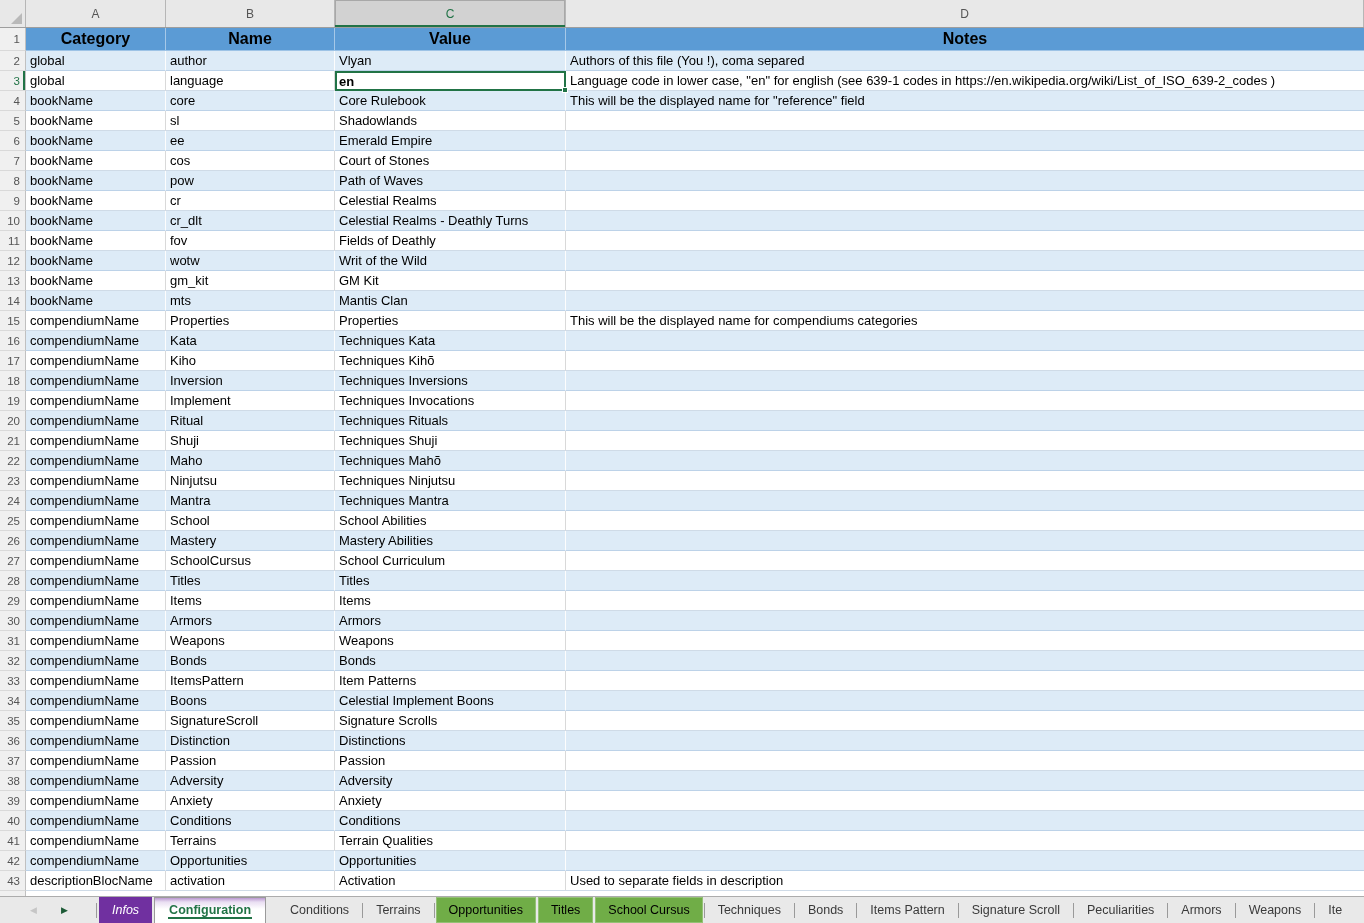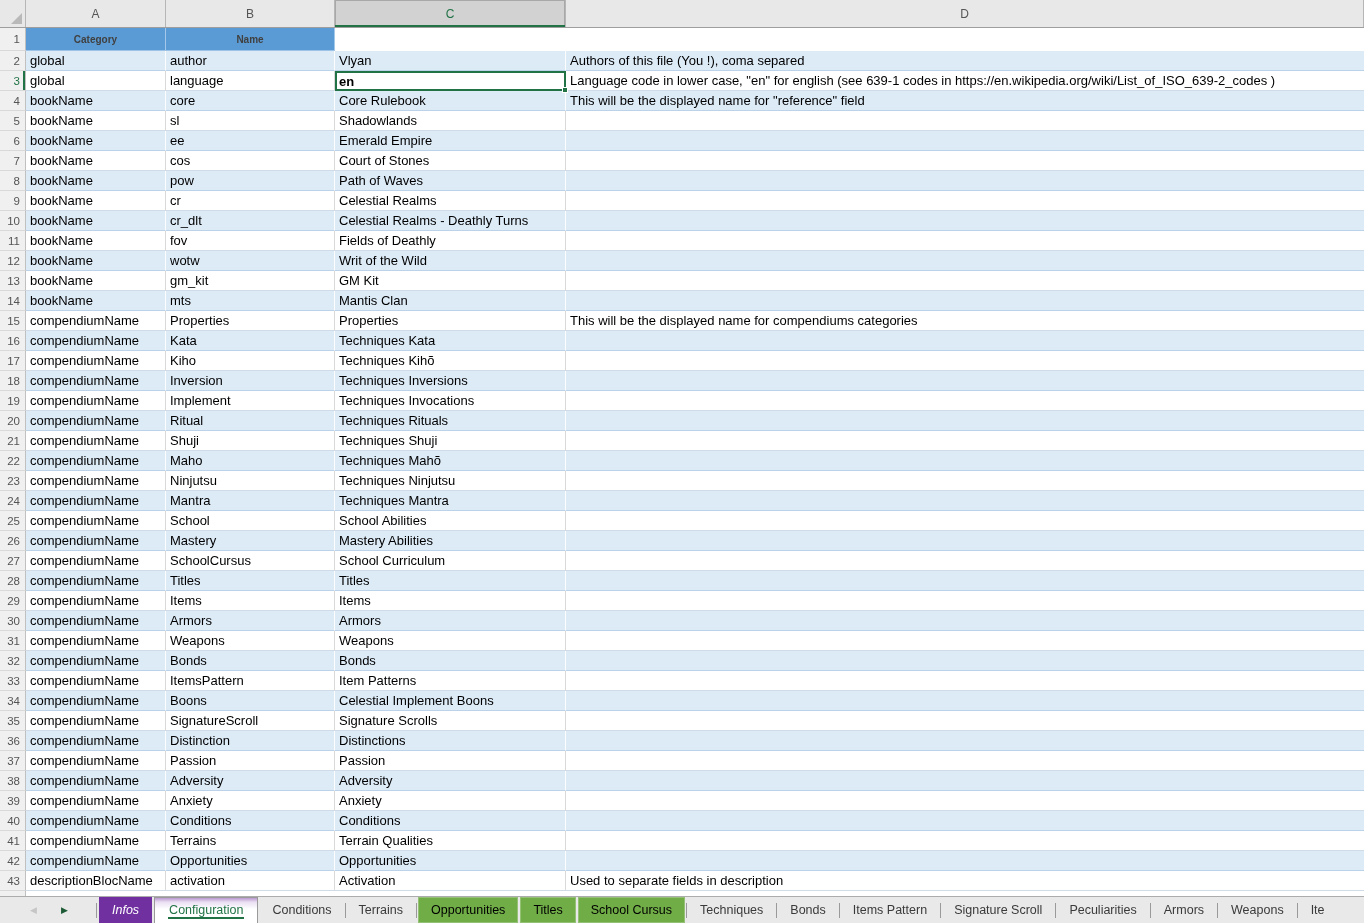--- a/index.html
+++ b/index.html
@@ -27,21 +27,21 @@
     display:flex; align-items:center; justify-content:flex-end; padding-right:5px;
     border-right:1px solid #c0c0c0; border-bottom:1px solid #d9d9d9; }
   .row.active-row .rownum { color:#217346; box-shadow: inset -2px 0 0 #217346; }
   .cell { display:flex; align-items:center; padding:0 4px; font-size:13px; color:#000;
     white-space:nowrap; overflow:hidden; border-right:1px solid #d9d9d9; border-bottom:1px solid #cfdbe7; }
   .cell.col-d { border-right:none; }
   .row.stripe .cell { background:#ddebf7; border-right-color:#fdfdfd; border-bottom-color:#bcd2e8; }
 
   .row.header-row { height:23px; }
   .row.header-row .rownum { font-size:11.5px; }
-  .row.header-row .cell { background:#5b9bd5; font-weight:bold; font-size:10px; color:#404040;
+  .row.header-row .cell { background:#5b9bd5; font-weight:bold; font-size:16px; color:#000000;
     justify-content:center; border-right:1px solid rgba(255,255,255,.45); border-bottom:1px solid #9dc3e6; }
   .row.header-row .cell.col-d { border-right:none; }
 
   .cell.selcell { border:2px solid #217346 !important; background:#fff !important; padding:0 2px;
     position:relative; z-index:3; overflow:visible;font-weight:bold; }
   .cell.selcell .handle { position:absolute; right:-4px; bottom:-4px; width:6px; height:6px;
     background:#217346; border:1px solid #fff; }
 
   .partial-strip { height:5px; display:flex; flex:none; }
   .partial-strip .stub { width:26px; flex:none; background:#f0f0f0; border-right:1px solid #c0c0c0; }
@@ -53,21 +53,21 @@
   .navs { width:96px; flex:none; display:flex; align-items:center; padding-left:30px; gap:24px; }
   .nav-arrow { font-size:9px; line-height:1; cursor:pointer; }
   .nav-arrow.left { color:#c6c6c6; }
   .nav-arrow.right { color:#1c5a36; }
   .sep { width:1px; height:15px; background:#9a9a9a; align-self:center; flex:none; }
   .tab { display:flex; align-items:center; padding:0 13px; font-size:12.5px; color:#3a3a3a;
     cursor:pointer; white-space:nowrap; flex:none; }
   .tab.purple { background:#7030a0; color:#fff; margin:0 2px;font-style:italic; }
   .tab.green  { background:#70ad47; color:#000; margin:0 1px; box-shadow: inset 0 0 0 1px rgba(255,255,255,.25); }
   .tab.active { background:linear-gradient(#bb99d1 0px, #e9def2 4px, #ffffff 11px);
-    border:1px solid #9a9a9a; border-bottom:none; color:#217346; font-weight:normal; margin-right:1px;justify-content:flex-end; }
+    border:1px solid #9a9a9a; border-bottom:none; color:#217346; font-weight:bold; margin-right:11px;justify-content:flex-end; }
   .tab.active .tab-label { border-bottom:2px solid #217346; padding:1px 1px 0 1px; }
 </style>
 </head>
 <body>
 
 <div class="app">
 
   <div class="colheaders">
     <div class="corner">
       <div class="tri"></div>
@@ -78,20 +78,22 @@
       <div class="colheader col-c selected">C</div>
       <div class="colheader col-d">D</div>
     </div>
 
   <div class="grid">
 
   <div class="row header-row">
         <div class="rownum">1</div>
         <div class="cell col-a">Category</div>
         <div class="cell col-b">Name</div>
+        <div class="cell col-c">Value</div>
+        <div class="cell col-d">Notes</div>
       </div>
       <div class="row stripe">
         <div class="rownum">2</div>
         <div class="cell col-a">global</div>
         <div class="cell col-b">author</div>
         <div class="cell col-c">Vlyan</div>
         <div class="cell col-d">Authors of this file (You !), coma separed</div>
       </div>
       <div class="row active-row">
         <div class="rownum">3</div>

